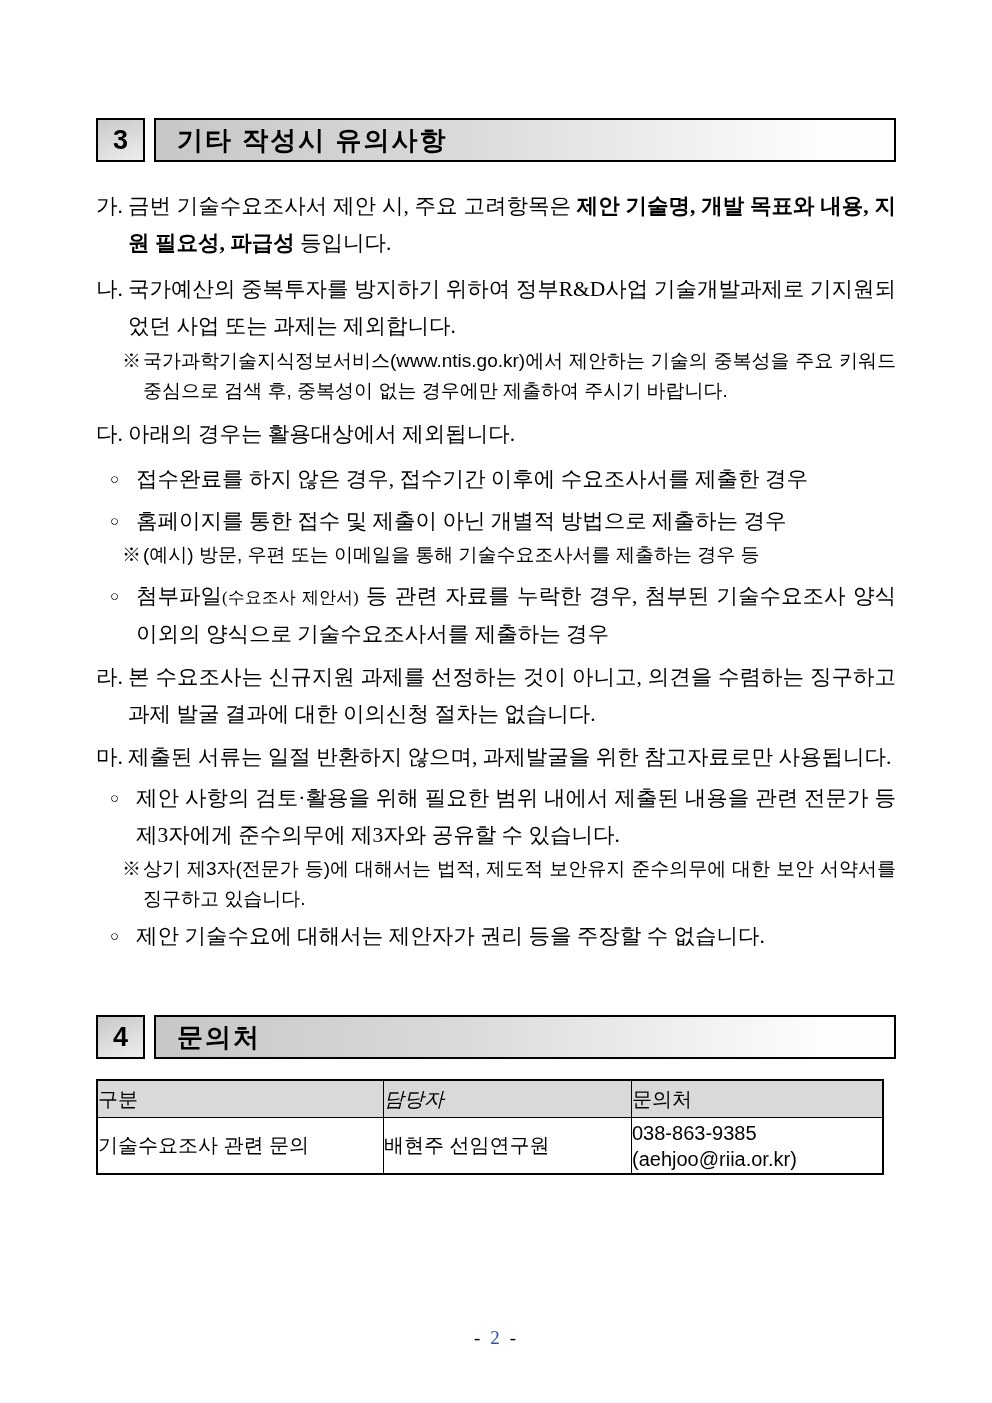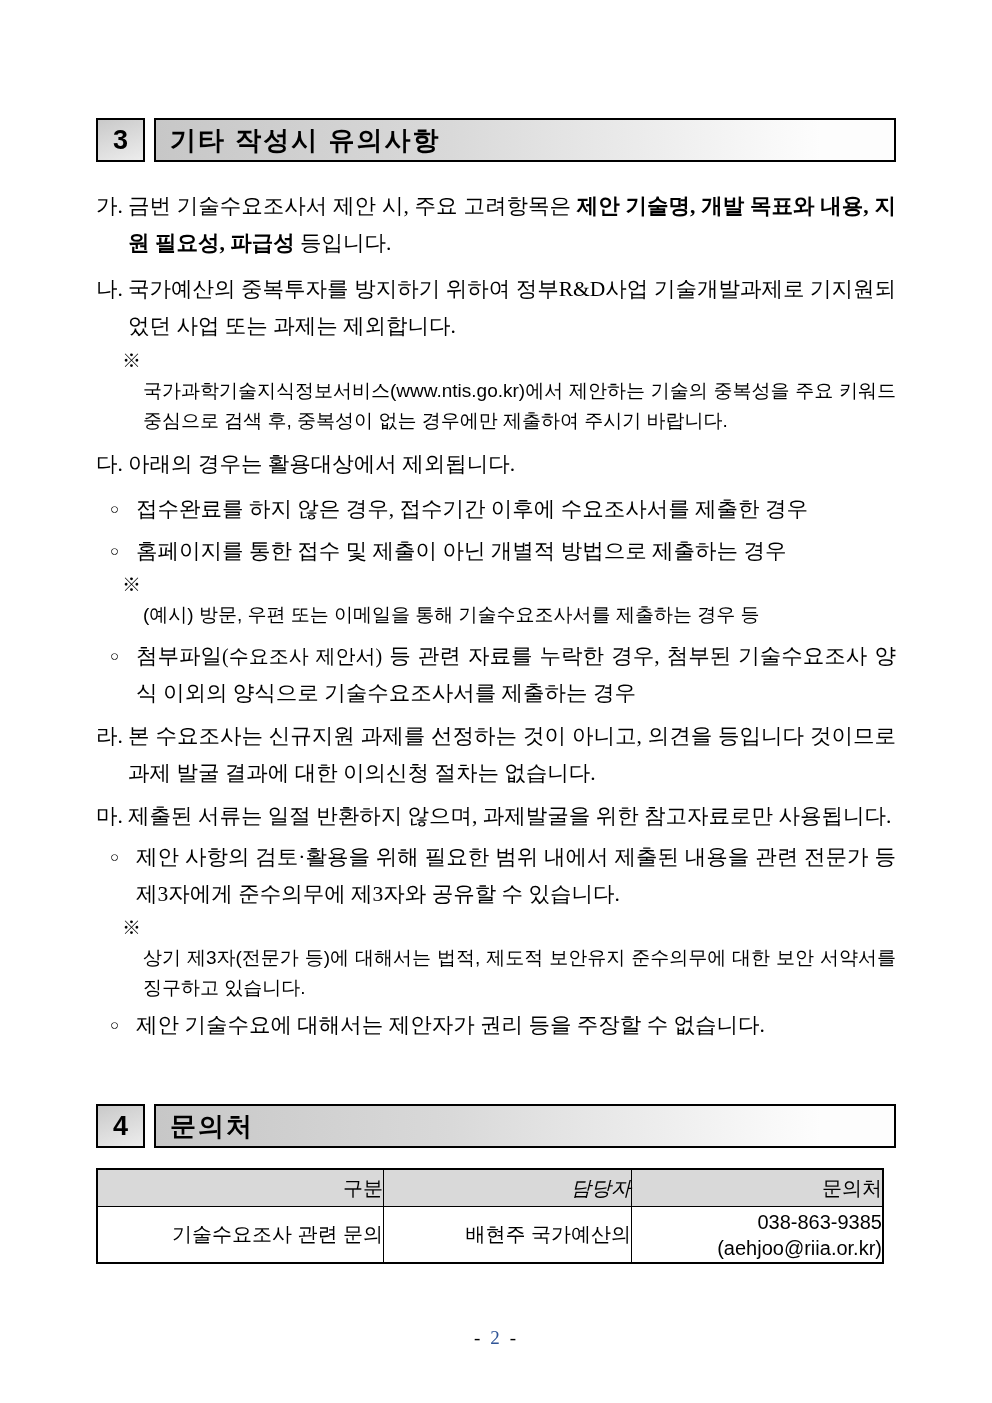--- a/index.html
+++ b/index.html
@@ -12,21 +12,21 @@
   
   .sec-header{display:flex;height:44px;}
   .sec-num{
     flex:0 0 49px;margin-right:9px;border:2px solid #000;box-sizing:border-box;
     display:flex;align-items:center;justify-content:center;
     font-family:"Liberation Sans",sans-serif;font-weight:bold;font-size:27px;
     background:linear-gradient(160deg,#c9c9c9 0%,#ededed 100%);
   }
   .sec-bar{
     flex:1;border:2px solid #000;box-sizing:border-box;
-    display:flex;align-items:center;padding-left:14px;
+    display:flex;align-items:center;padding-left:21px;
     font-family:"Liberation Sans",sans-serif;font-weight:bold;font-size:26px;letter-spacing:2px;
     background:linear-gradient(to right,#c7c7c7 0%,#d9d9d9 40%,#fdfdfd 90%);
   }
   .sec3{margin-bottom:26px;}
   .sec4{margin-top:60px;}
 
   
   .para{display:flex;font-size:21.5px;line-height:37px;text-align:justify;}
   .para .plabel{flex:0 0 32px;}
   .para .ptext{flex:1;}
@@ -35,31 +35,31 @@
   .bullet{display:flex;font-size:21.5px;line-height:37px;text-align:justify;padding-left:14px;}
   .bullet .plabel{flex:0 0 26px;font-size:15px;}
   .bullet .ptext{flex:1;}
 
   
   .note{
     display:flex;font-family:"Liberation Sans",sans-serif;
     font-size:19px;line-height:30px;text-align:justify;padding-left:26px;
   }
   .note .plabel{flex:0 0 21px;}
-  .note .ptext{flex:1;margin-top:30px;}
+  .note .ptext{flex:1;}
 
   .mt1{margin-top:1px;}  .mt4{margin-top:4px;}  .mt5{margin-top:5px;}
   .mt6{margin-top:6px;}  .mt8{margin-top:8px;}  .mt9{margin-top:9px;}
   .mt10{margin-top:10px;}
   b,strong{font-weight:bold;}
-  .small-paren{font-size:20px;}
+  .small-paren{font-size:17px;}
 
   
   .contact-table{
-    border-collapse:collapse;width:782px;margin-top:20px;text-align:right;
+    border-collapse:collapse;width:782px;margin-top:20px;text-align:left;
     font-family:"Liberation Sans",sans-serif;font-size:20px;
     border:2.5px solid #000;table-layout:fixed;
   }
   .contact-table th{
     background:#d9d9d9;border:1.5px solid #000;height:36px;
     font-weight:normal;padding:0;
   }
   .contact-table td{border:1.5px solid #000;height:55px;padding:0;}
   .col1{width:285px;} .col2{width:247px;font-style:italic;} .col3{width:250px;}
   .contact-line{line-height:26px;}
@@ -116,21 +116,21 @@
     <div class="ptext">(예시) 방문, 우편 또는 이메일을 통해 기술수요조사서를 제출하는 경우 등</div>
   </div>
 
   <div class="bullet mt8">
     <span class="plabel">○</span>
     <div class="ptext"><span>첨부파일</span><span class="small-paren">(수요조사 제안서)</span><span> 등 관련 자료를 누락한 경우, 첨부된 기술수요조사 양식 이외의 양식으로 기술수요조사서를 제출하는 경우</span></div>
   </div>
 
   <div class="para mt6">
     <span class="plabel">라.</span>
-    <div class="ptext">본 수요조사는 신규지원 과제를 선정하는 것이 아니고, 의견을 등입니다 것이므로 과제 발굴 결과에 대한 이의신청 절차는 없습니다.</div>
+    <div class="ptext">본 수요조사는 신규지원 과제를 선정하는 것이 아니고, 의견을 수렴하는 징구하고 과제 발굴 결과에 대한 이의신청 절차는 없습니다.</div>
   </div>
 
   <div class="para mt6">
     <span class="plabel">마.</span>
     <div class="ptext">제출된 서류는 일절 반환하지 않으며, 과제발굴을 위한 참고자료로만 사용됩니다.</div>
   </div>
 
   <div class="bullet mt4">
     <span class="plabel">○</span>
     <div class="ptext">제안 사항의 검토·활용을 위해 필요한 범위 내에서 제출된 내용을 관련 전문가 등 제3자에게 준수의무에 제3자와 공유할 수 있습니다.</div>
@@ -155,21 +155,21 @@
     <thead>
       <tr>
         <th class="col1">구분</th>
         <th class="col2">담당자</th>
         <th class="col3">문의처</th>
       </tr>
     </thead>
     <tbody>
       <tr>
         <td>기술수요조사 관련 문의</td>
-        <td>배현주 국가예산의</td>
+        <td>배현주 선임연구원</td>
         <td>
           <div class="contact-line">038-863-9385</div>
           <div class="contact-line">(aehjoo@riia.or.kr)</div>
         </td>
       </tr>
     </tbody>
   </table>
 
 </div>
 

